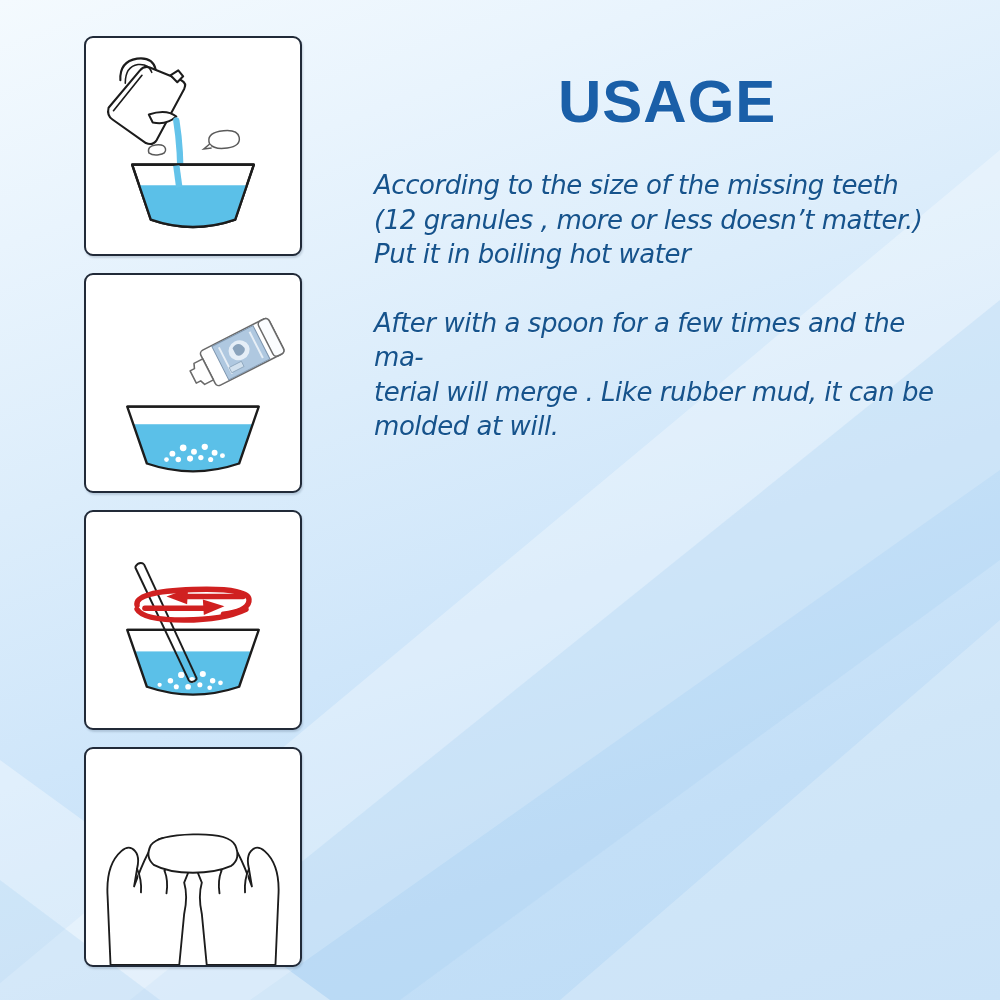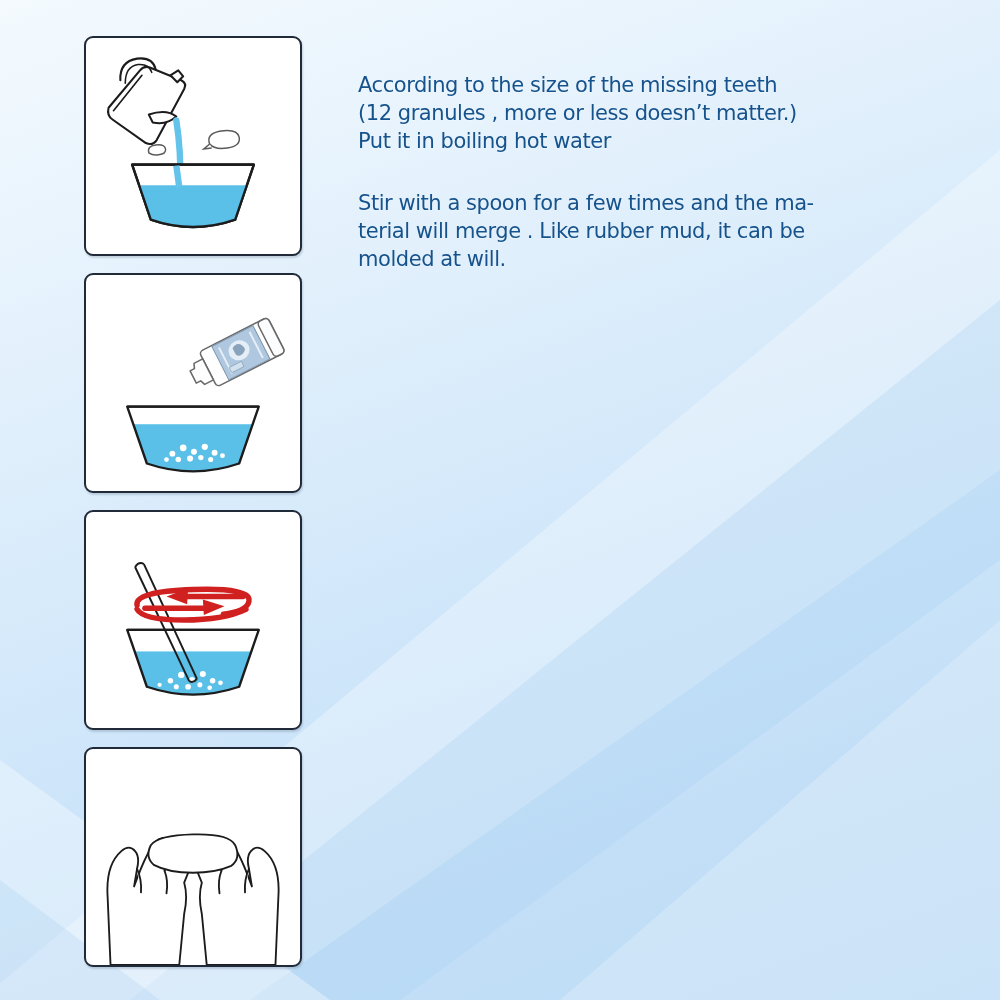--- a/index.html
+++ b/index.html
@@ -68,27 +68,28 @@
     font-size: 60px;
     font-weight: bold;
     color: #1a5fa8;
     letter-spacing: 1px;
     line-height: 1;
     margin: 0 0 36px 200px;
     text-shadow: 0 1px 1px rgba(255,255,255,0.55);
   }
   .para {
     font-family: "DejaVu Sans", sans-serif;
-    font-size: 21px;
+    font-size: 26px;
     line-height: 1.33;
     color: #16538c;
-    margin: 0 0 34px 0;
+    margin: 0 0 34px 16px;
     white-space: pre-line;
     letter-spacing: -0.45px;
     text-shadow: 0 1px 0 rgba(255,255,255,0.3);
+    font-style: italic;
   }
   .para:last-child { margin-bottom: 0; }
 </style>
 </head>
 <body>
 
 <div id="page">
 
   <div class="wave" style="left:0;top:0;width:1000px;height:1000px;">
     <svg viewBox="0 0 1000 1000" preserveAspectRatio="none" aria-hidden="true">
@@ -258,23 +259,24 @@
                    Q158,112 148,119 Q132,126 109,126
                    Q84,126 69,118 Q60,110 66,98 Z" fill="#ffffff" stroke="#1c1c1c" stroke-width="1.9"></path>
         </g>
       </svg>
     </div>
 
   </div>
 
   <div id="content">
 
+    <h1 id="title">USAGE</h1>
 
     <p class="para">According to the size of the missing teeth
 (12 granules , more or less doesn’t matter.)
 Put it in boiling hot water</p>
-    <p class="para">Stir with a spoon for a few times and the ma-
+    <p class="para">After with a spoon for a few times and the ma-
 terial will merge . Like rubber mud, it can be
 molded at will.</p>
 
   </div>
 
 </div>
 
 </body></html>

